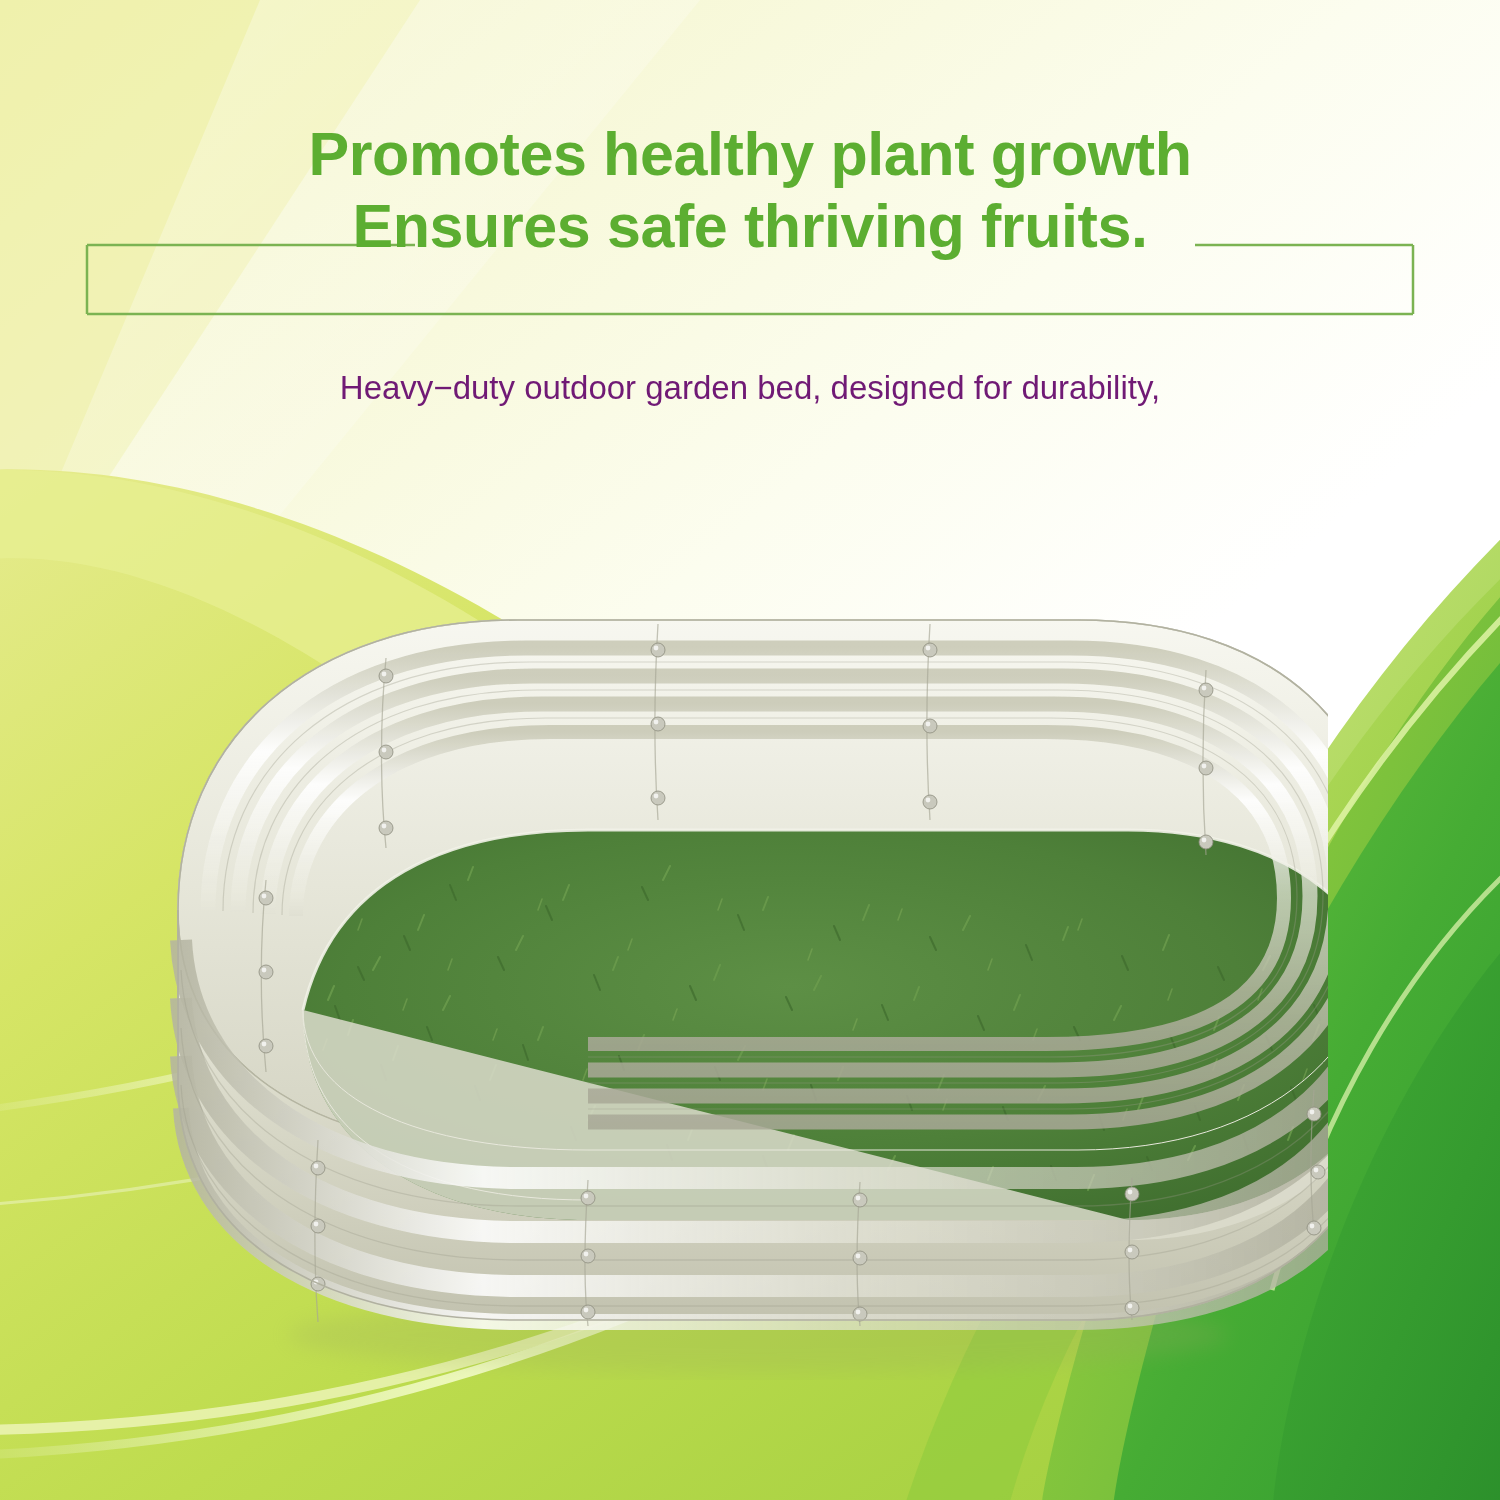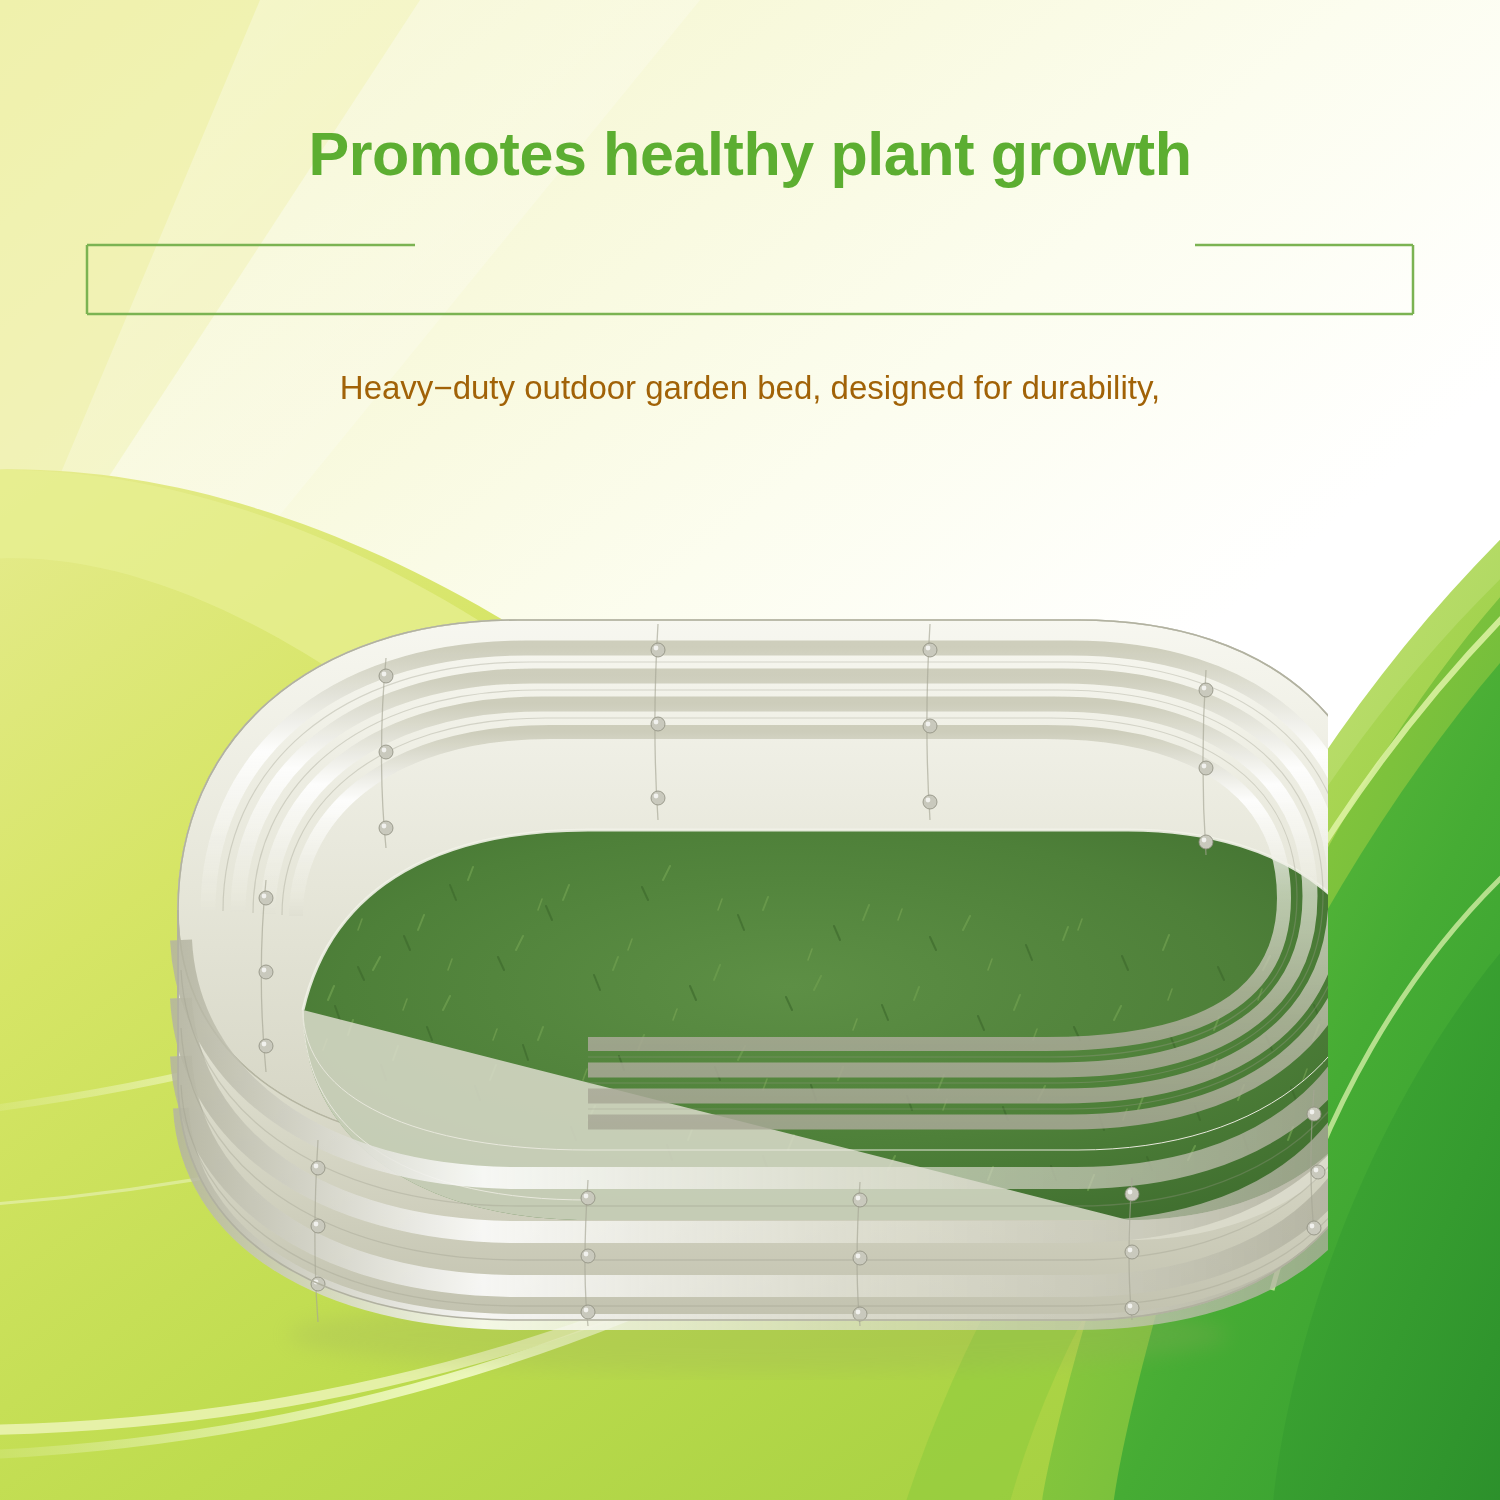--- a/index.html
+++ b/index.html
@@ -50,21 +50,21 @@
   }
   #deco-frame svg { display:block; }
 
   
   #subtitle-block {
     position:absolute;
     left:0; top:358px;
     width:1500px;
     z-index:6;
     text-align:center;
-    color:#a16207;
+    color:#701a75;
   }
   .subtitle-line {
     font-size:33px;
     line-height:60px;
     font-weight:normal;
     white-space:nowrap;
   }
 
   
   #product-photo {
@@ -169,20 +169,21 @@
       <path d="M2,2 V 71" stroke="#7bb352" stroke-width="2.5" fill="none"></path>
 
       <path d="M1328,2 V 71" stroke="#7bb352" stroke-width="2.5" fill="none"></path>
 
       <path d="M2,71 H 1328" stroke="#7bb352" stroke-width="2.5" fill="none"></path>
     </svg>
   </div>
 
   <div id="headline-block">
     <div class="headline-line">Promotes healthy plant growth</div>
+    <div class="headline-line">Ensures safe thriving fruits.</div>
   </div>
 
   <div id="subtitle-block">
     <div class="subtitle-line">Heavy−duty outdoor garden bed, designed for durability,</div>
   </div>
 
   <div id="product-photo">
     <svg viewBox="0 0 1210 800" preserveAspectRatio="none" aria-hidden="true">
       <defs>
 

